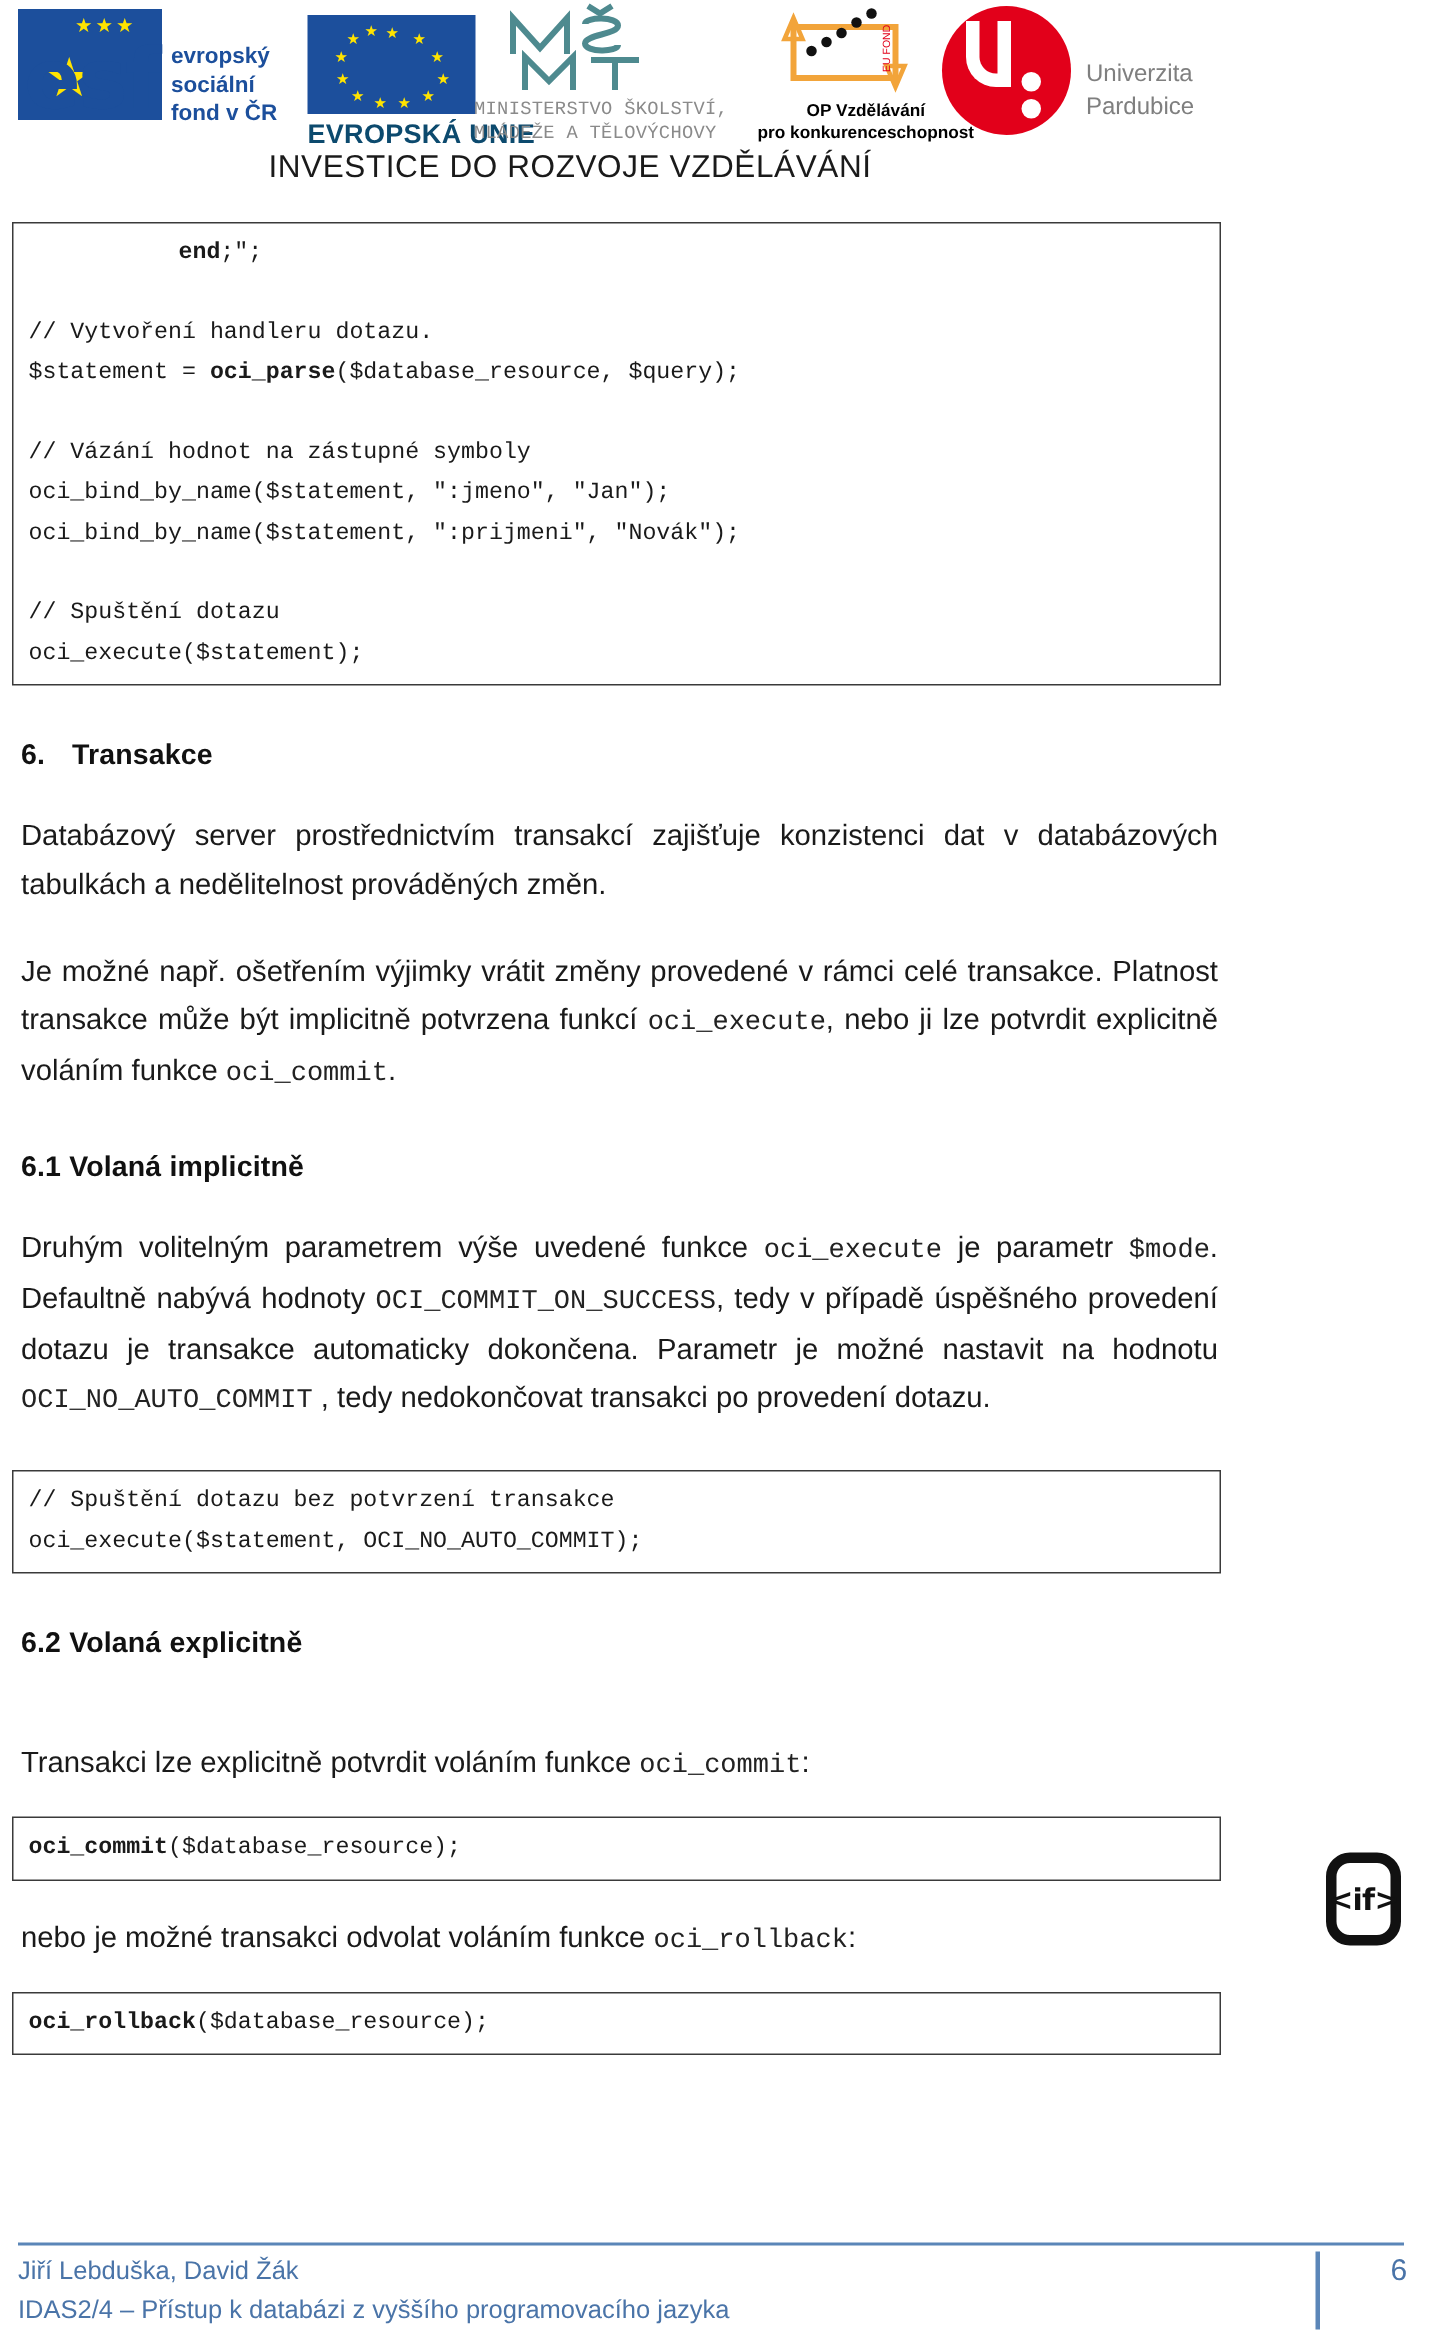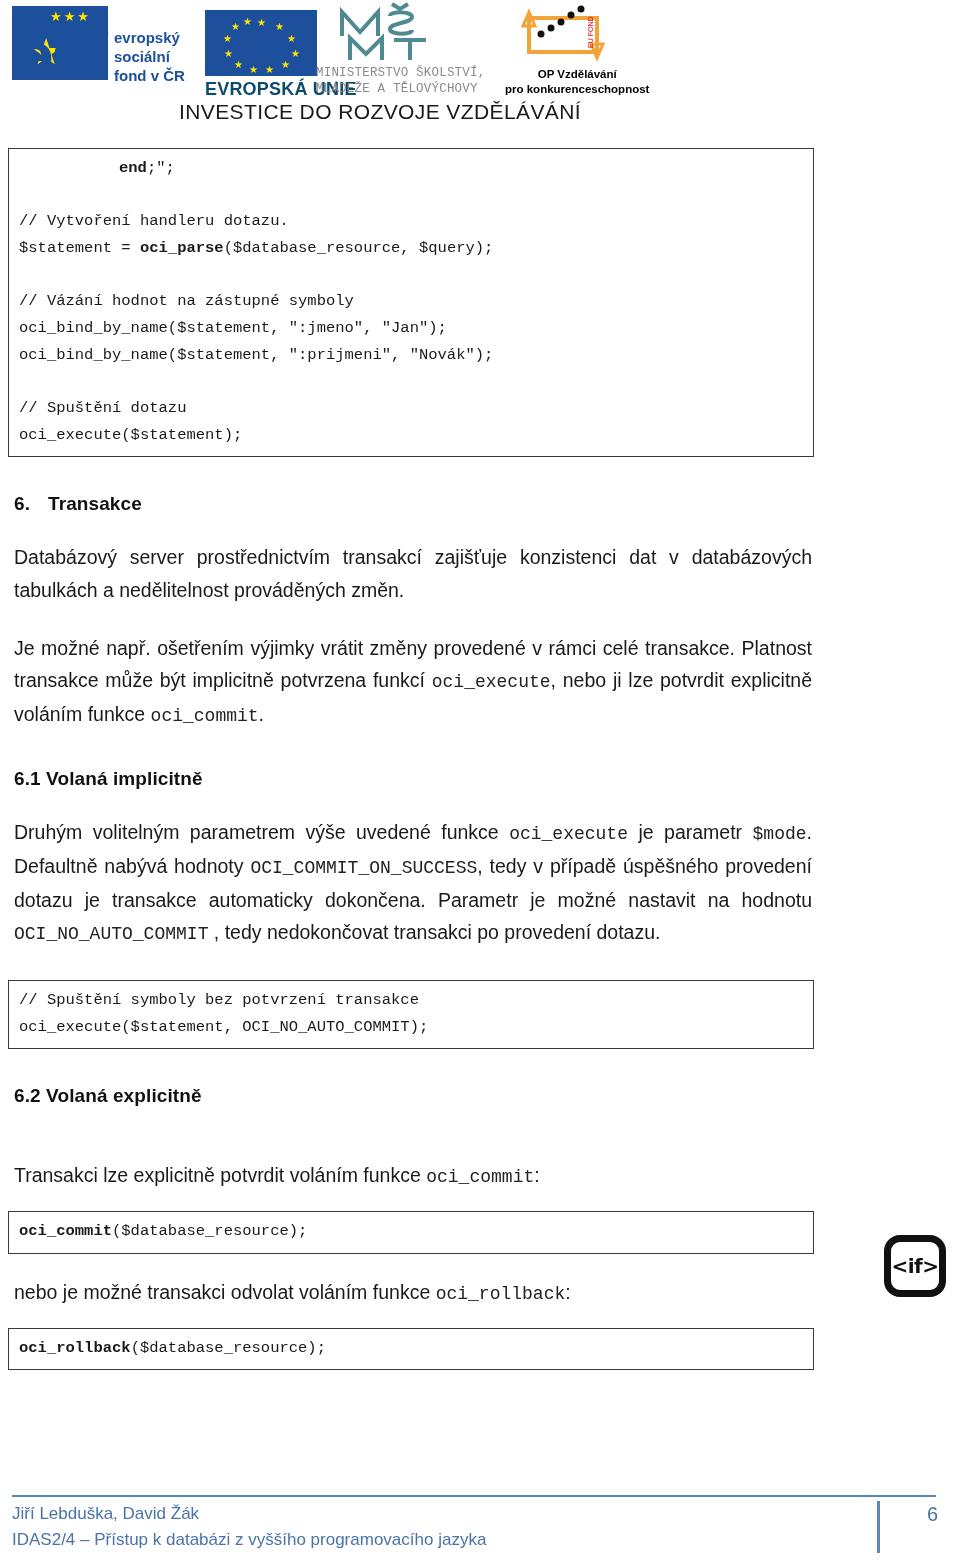--- a/index.html
+++ b/index.html
@@ -241,21 +241,21 @@
   .sp-22 { height: 22px; }
   .sp-26 { height: 26px; }
   .sp-30 { height: 30px; }
   .sp-36 { height: 36px; }
 
   
   .if-badge {
     position: absolute;
     left: 884px;
     top: 1235px;
-    width: 62px;
+    width: 50px;
     height: 62px;
     border: 7px solid #111111;
     border-radius: 16px;
     box-sizing: border-box;
     display: flex;
     align-items: center;
     justify-content: center;
     font-family: "DejaVu Sans", sans-serif;
     font-weight: bold;
     font-size: 20px;
@@ -370,20 +370,30 @@
           <circle cx="66" cy="11" r="3.5" fill="#111"></circle>
           <circle cx="76" cy="5" r="3.5" fill="#111"></circle>
           <text x="88" y="44" fill="#e2001a" font-size="7" transform="rotate(-90 88 44)" font-family="Liberation Sans">EU FOND</text>
         </svg>
       </div>
       <div class="opvk-caption">OP Vzdělávání
 pro konkurenceschopnost</div>
     </div>
   </div>
 
+  <div class="logo upce">
+    <div class="upce-mark">
+      <div class="upce-u"></div>
+      <div class="upce-ubar"></div>
+      <div class="upce-dot d1"></div>
+      <div class="upce-dot d2"></div>
+    </div>
+    <div class="upce-text">Univerzita
+Pardubice</div>
+  </div>
 
   <div class="investice">INVESTICE DO ROZVOJE VZDĚLÁVÁNÍ</div>
 </div>
 
 <div class="page">
 
   <div class="codebox"><span style="display:inline-block;width:100px"></span><span class="kw">end</span><span>;";</span>
 
 <span>// Vytvoření handleru dotazu.</span>
 <span>$statement = </span><span class="kw">oci_parse</span><span>($database_resource, $query);</span>
@@ -410,21 +420,21 @@
   <div class="sp-36"></div>
 
   <h2 class="heading" style="margin-left:14px">6.1 Volaná implicitně</h2>
 
   <div class="sp-26"></div>
 
   <p class="para"><span>Druhým volitelným parametrem výše uvedené funkce </span><code class="mono">oci_execute</code><span> je parametr </span><code class="mono">$mode</code><span>. Defaultně nabývá hodnoty </span><code class="mono">OCI_COMMIT_ON_SUCCESS</code><span>, tedy v případě úspěšného provedení dotazu je transakce automaticky dokončena. Parametr je možné nastavit na hodnotu </span><code class="mono">OCI_NO_AUTO_COMMIT</code><span> , tedy nedokončovat transakci po provedení dotazu.</span></p>
 
   <div class="sp-30"></div>
 
-  <div class="codebox"><span>// Spuštění symboly bez potvrzení transakce</span>
+  <div class="codebox"><span>// Spuštění dotazu bez potvrzení transakce</span>
 <span>oci_execute($statement, OCI_NO_AUTO_COMMIT);</span></div>
 
   <div class="sp-36"></div>
 
   <h2 class="heading" style="margin-left:14px">6.2 Volaná explicitně</h2>
 
   <div class="sp-26"></div>
 
 
   <div class="sp-26"></div>

